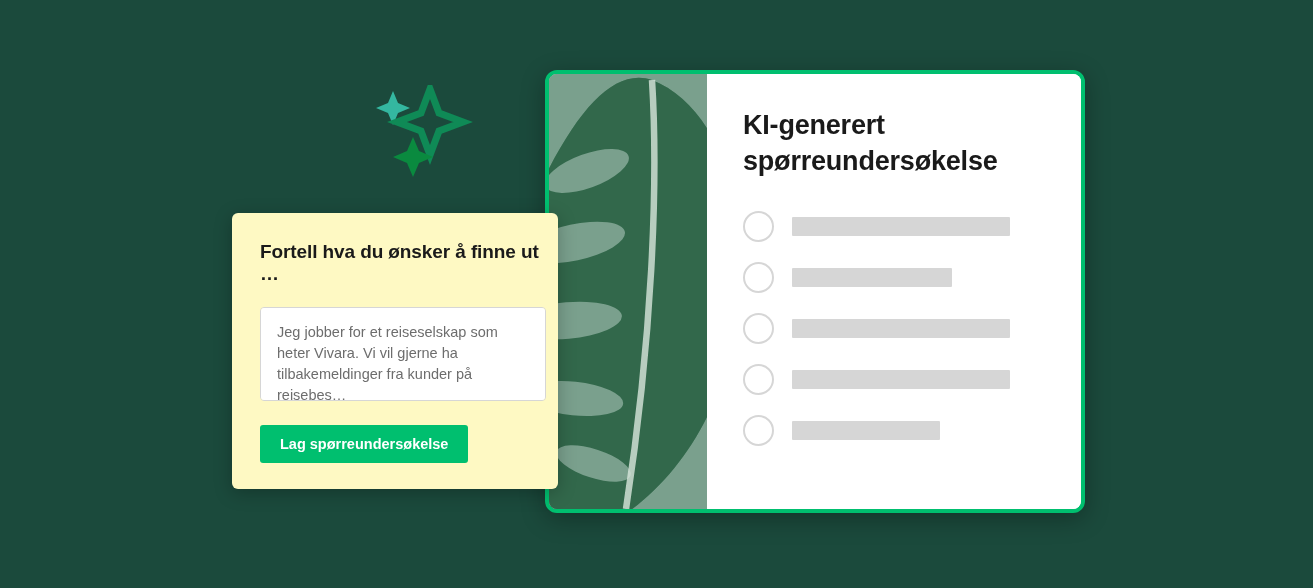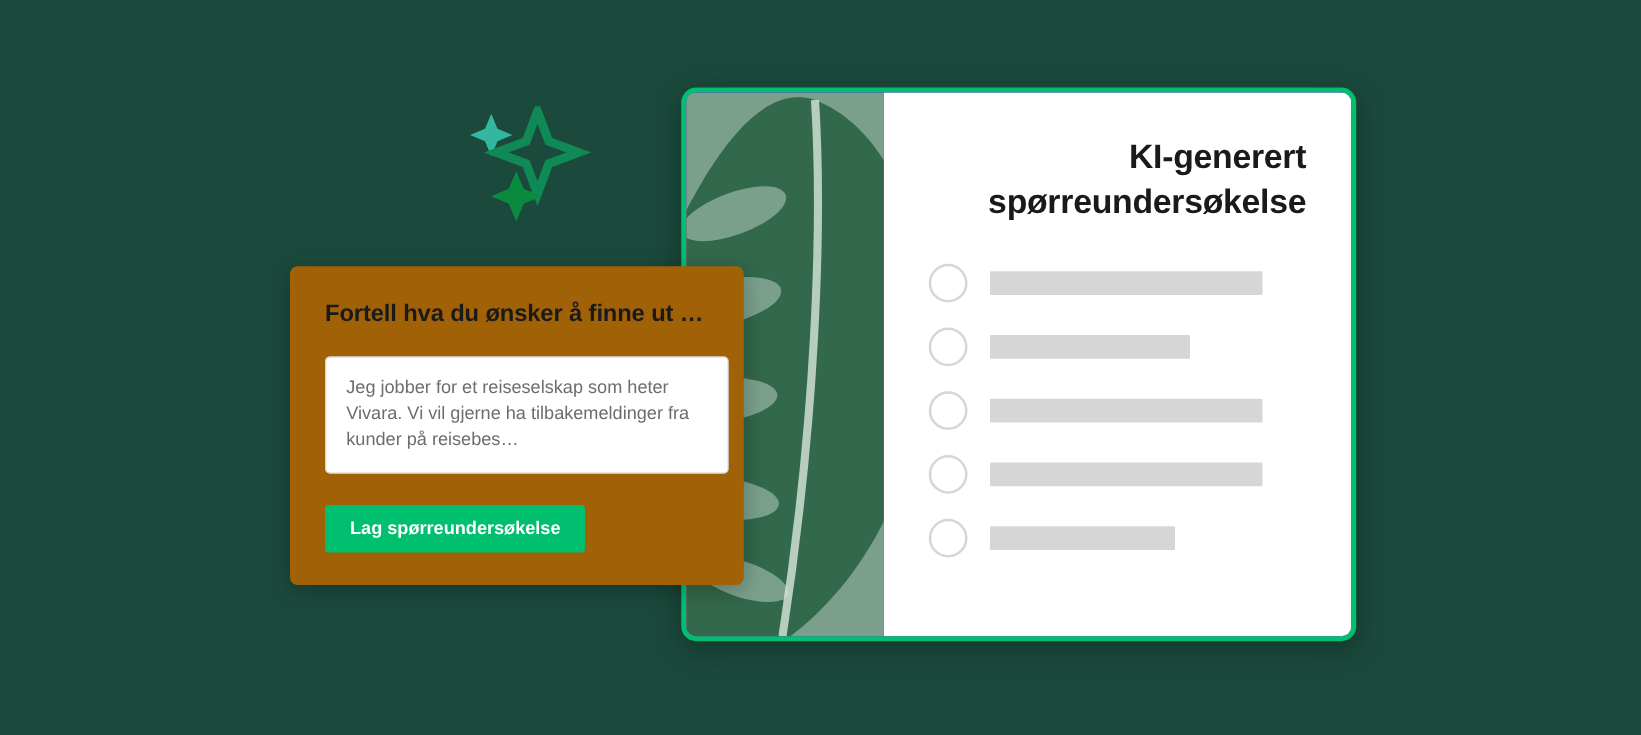--- a/index.html
+++ b/index.html
@@ -19,22 +19,22 @@
     top: 85px;
     width: 100px;
     height: 100px;
   }
 
   
   .prompt-card {
     position: absolute;
     left: 232px;
     top: 213px;
-    width: 363px;
-    background: #a16207;
+    width: 326px;
+    background: #fef9c3;
     border-radius: 6px;
     box-shadow: 0 4px 18px rgba(0,0,0,0.25);
     padding: 28px 12px 26px 28px;
   }
   .prompt-heading {
     font-size: 19px;
     font-weight: 600;
     color: #1a1a1a;
     margin-bottom: 22px;
     letter-spacing: -0.1px;
@@ -69,23 +69,22 @@
   .survey-card {
     position: absolute;
     left: 545px;
     top: 70px;
     width: 540px;
     height: 443px;
     border: 4px solid #00bf6f;
     border-radius: 12px;
     overflow: hidden;
     display: flex;
-    background: #6d28d9;
+    background: #ffffff;
     box-shadow: 0 6px 24px rgba(0,0,0,0.3);
-    text-align: right;
   }
   .survey-leaf {
     width: 158px;
     height: 100%;
     position: relative;
     background: #6c917f;
     overflow: hidden;
   }
   .survey-body {
     flex: 1;

